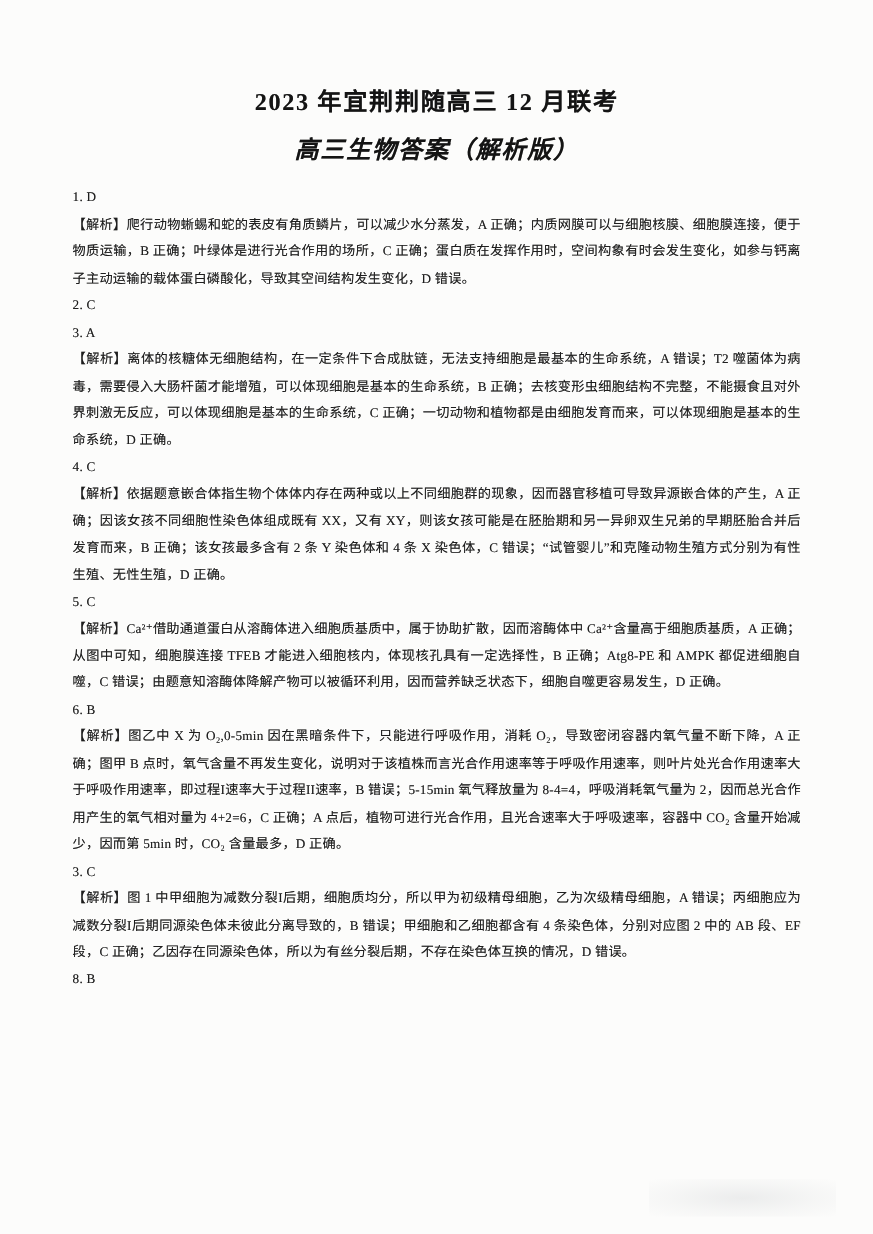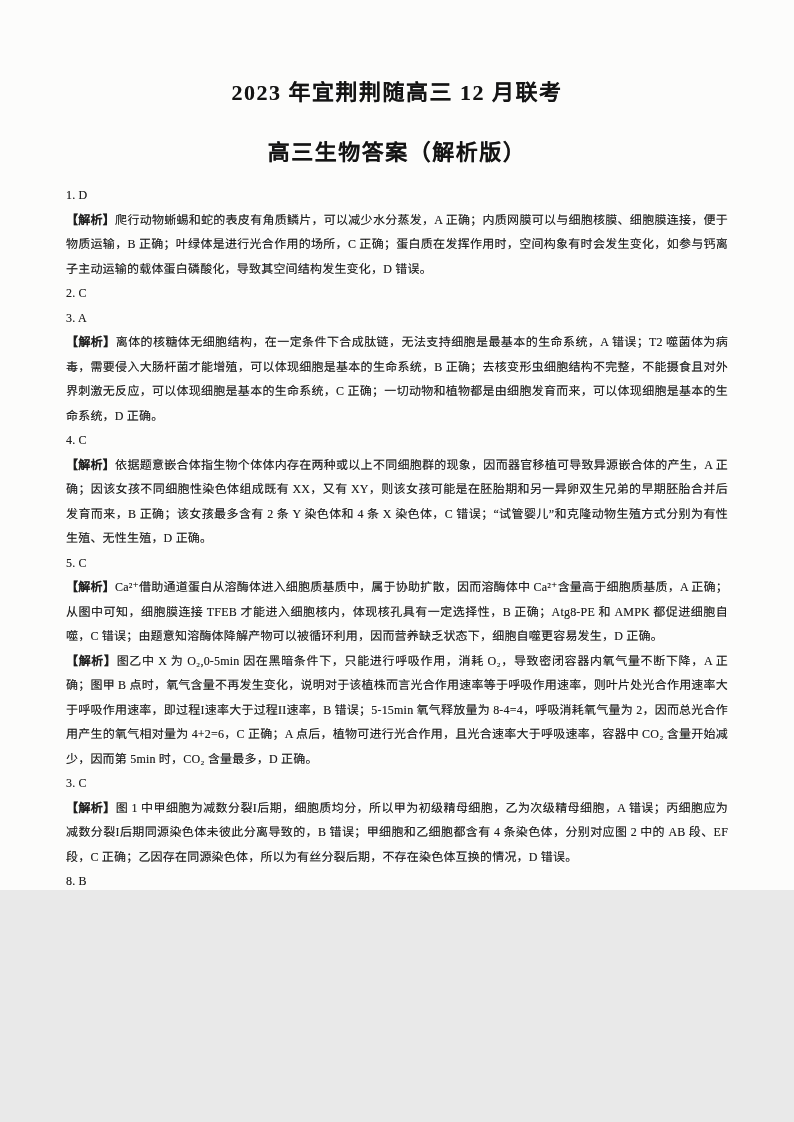--- a/index.html
+++ b/index.html
@@ -3,21 +3,21 @@
 <meta charset="utf-8">
 <style>
   html, body {
     margin: 0;
     padding: 0;
     background: #e9e9e9;
   }
   .page {
     position: relative;
     width: 794px;
-    height: 890px;
+    height: 1122px;
     margin: 0 auto;
     background: #fcfcfb;
     overflow: hidden;
     font-family: "Liberation Serif", "DejaVu Serif", serif;
     color: #1e1e1e;
   }
   .content {
     position: absolute;
     left: 66px;
     top: 80px;
@@ -27,40 +27,41 @@
     font-size: 22px;
     font-weight: bold;
     text-align: center;
     line-height: 26px;
     margin: 0;
     letter-spacing: 1.5px;
     color: #141414;
     text-shadow: 0 0 0.6px rgba(20,20,20,0.55);
   }
   .title.second {
-    margin-top: 34px;
+    margin-top: 18px;
     margin-bottom: 17px;
+    font-style: italic;
   }
   .body-text {
     font-size: 12px;
     line-height: 24.5px;
     letter-spacing: 0.2px;
     text-shadow: 0 0 0.5px rgba(30,30,30,0.5);
   }
   .answer-line {
     margin: 0;
     text-align: left;
   }
   .analysis {
     margin: 0;
     text-align: justify;
     text-justify: inter-ideograph;
   }
   .jiexi {
-    font-weight: bold;
+    font-weight: normal;
   }
   .smudge {
     position: absolute;
     left: 590px;
     top: 1072px;
     width: 170px;
     height: 34px;
     background: radial-gradient(ellipse at center, rgba(160,165,170,0.18) 0%, rgba(160,165,170,0.07) 55%, rgba(160,165,170,0) 100%);
     pointer-events: none;
   }
@@ -83,20 +84,21 @@
 
       <p class="answer-line">3. A</p>
       <p class="analysis"><span class="jiexi">【解析】</span><span>离体的核糖体无细胞结构，在一定条件下合成肽链，无法支持细胞是最基本的生命系统，A 错误；T2 噬菌体为病毒，需要侵入大肠杆菌才能增殖，可以体现细胞是基本的生命系统，B 正确；去核变形虫细胞结构不完整，不能摄食且对外界刺激无反应，可以体现细胞是基本的生命系统，C 正确；一切动物和植物都是由细胞发育而来，可以体现细胞是基本的生命系统，D 正确。</span></p>
 
       <p class="answer-line">4. C</p>
       <p class="analysis"><span class="jiexi">【解析】</span><span>依据题意嵌合体指生物个体体内存在两种或以上不同细胞群的现象，因而器官移植可导致异源嵌合体的产生，A 正确；因该女孩不同细胞性染色体组成既有 XX，又有 XY，则该女孩可能是在胚胎期和另一异卵双生兄弟的早期胚胎合并后发育而来，B 正确；该女孩最多含有 2 条 Y 染色体和 4 条 X 染色体，C 错误；“试管婴儿”和克隆动物生殖方式分别为有性生殖、无性生殖，D 正确。</span></p>
 
       <p class="answer-line">5. C</p>
       <p class="analysis"><span class="jiexi">【解析】</span><span>Ca²⁺借助通道蛋白从溶酶体进入细胞质基质中，属于协助扩散，因而溶酶体中 Ca²⁺含量高于细胞质基质，A 正确；从图中可知，细胞膜连接 TFEB 才能进入细胞核内，体现核孔具有一定选择性，B 正确；Atg8-PE 和 AMPK 都促进细胞自噬，C 错误；由题意知溶酶体降解产物可以被循环利用，因而营养缺乏状态下，细胞自噬更容易发生，D 正确。</span></p>
 
+      <p class="answer-line">6. B</p>
       <p class="analysis"><span class="jiexi">【解析】</span><span>图乙中 X 为 O₂,0-5min 因在黑暗条件下，只能进行呼吸作用，消耗 O₂，导致密闭容器内氧气量不断下降，A 正确；图甲 B 点时，氧气含量不再发生变化，说明对于该植株而言光合作用速率等于呼吸作用速率，则叶片处光合作用速率大于呼吸作用速率，即过程I速率大于过程II速率，B 错误；5-15min 氧气释放量为 8-4=4，呼吸消耗氧气量为 2，因而总光合作用产生的氧气相对量为 4+2=6，C 正确；A 点后，植物可进行光合作用，且光合速率大于呼吸速率，容器中 CO₂ 含量开始减少，因而第 5min 时，CO₂ 含量最多，D 正确。</span></p>
 
       <p class="answer-line">3. C</p>
       <p class="analysis"><span class="jiexi">【解析】</span><span>图 1 中甲细胞为减数分裂I后期，细胞质均分，所以甲为初级精母细胞，乙为次级精母细胞，A 错误；丙细胞应为减数分裂I后期同源染色体未彼此分离导致的，B 错误；甲细胞和乙细胞都含有 4 条染色体，分别对应图 2 中的 AB 段、EF 段，C 正确；乙因存在同源染色体，所以为有丝分裂后期，不存在染色体互换的情况，D 错误。</span></p>
 
       <p class="answer-line">8. B</p>
 
     </div>
   </div>
 

